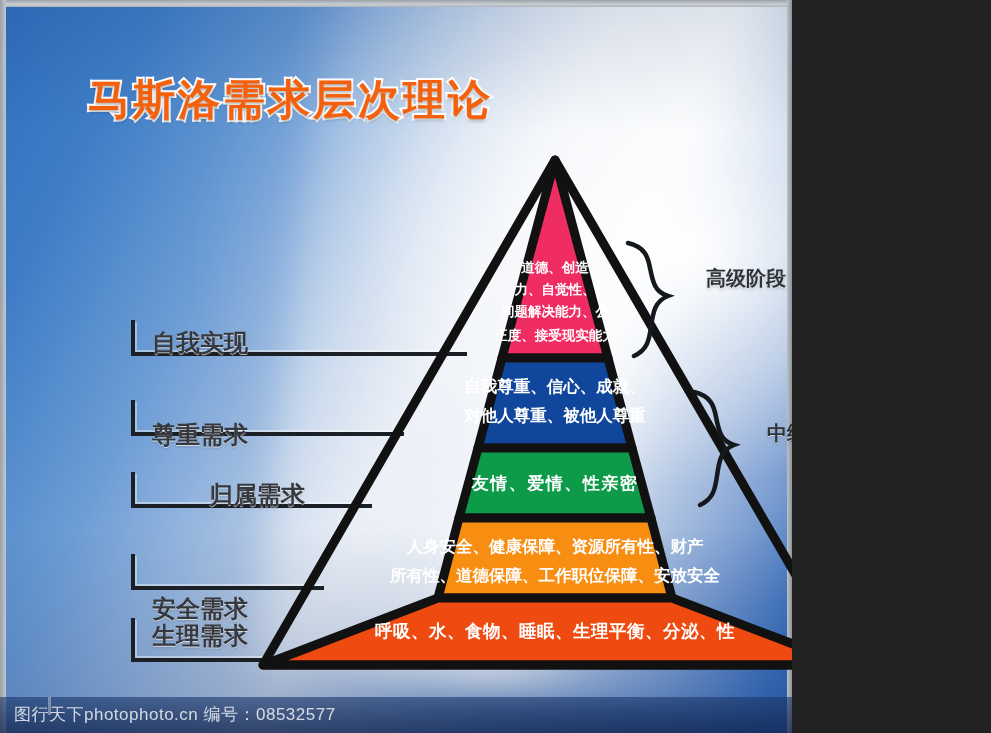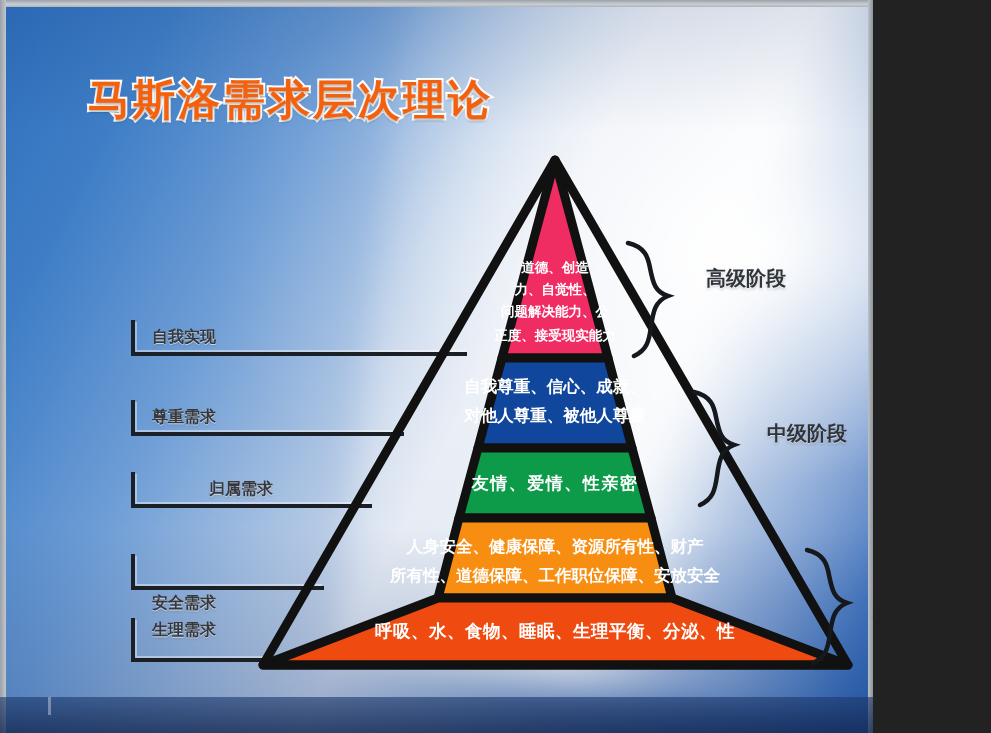--- a/index.html
+++ b/index.html
@@ -1,20 +1,20 @@
 <!DOCTYPE html>
 <html><head>
 <meta charset="utf-8">
 <style>
   html,body{margin:0;padding:0;background:#222;}
   body{font-family:"Liberation Sans","DejaVu Sans",sans-serif;}
 
   #stage{
     position:relative;
-    width:873px;height:733px;
+    width:792px;height:733px;
     overflow:hidden;
     background:#4a7fc1;
   }
 
   
   .bg-base{
     position:absolute;inset:0;
     background:
       radial-gradient(120% 95% at 86% 34%, rgba(255,255,255,0.98) 0%, rgba(255,255,255,0.55) 14%, rgba(255,255,255,0.10) 34%, rgba(255,255,255,0) 52%),
       linear-gradient(117deg,
@@ -70,21 +70,21 @@
     font-family:"Liberation Sans","DejaVu Sans",sans-serif;
     font-weight:bold;
     fill:#ffffff;
     text-anchor:middle;
     paint-order:stroke fill;
   }
 
   
   .lbl{
     position:absolute;
-    font-size:16px;font-weight:bold;
+    font-size:24px;font-weight:bold;
     color:#35393f;
     text-shadow:0 1px 1px rgba(255,255,255,0.75), 0 2px 2px rgba(0,0,0,0.18);
     white-space:nowrap;
   }
   
   .slbl{
     position:absolute;
     font-size:20px;font-weight:bold;
     color:#2f343a;
     text-shadow:0 1px 1px rgba(255,255,255,0.6), 0 2px 3px rgba(0,0,0,0.20);
@@ -180,25 +180,29 @@
       <path d="M628,243 C645,247 648,257 650,268 C653,283 655,292 668,296
                C655,301 653,312 651,327 C649,341 647,350 634,356"></path>
       <path d="M694,392 C711,396 714,406 716,417 C719,432 721,441 734,445
                C721,450 719,461 717,476 C715,490 713,499 700,505"></path>
       <path d="M807,550 C824,554 827,564 829,575 C832,590 834,599 847,603
                C834,608 832,619 830,634 C828,648 826,657 813,663"></path>
     </g>
   </svg>
 
   <div class="lbl" style="left:152px;top:327px;">自我实现</div>
-  <div class="lbl" style="left:152px;top:407px;">尊重需求</div>
+  <div class="lbl" style="left:152px;top:419px;">尊重需求</div>
   <div class="lbl" style="left:163px;top:479px;margin-left:46px;">归属需求</div>
   <div class="lbl" style="left:152px;top:593px;">安全需求</div>
   <div class="lbl" style="left:152px;top:620px;">生理需求</div>
 
   <div class="slbl" style="left:706px;top:265px;font-family:Liberation Mono, monospace;">高级阶段</div>
   <div class="slbl" style="left:767px;top:420px;">中级阶段</div>
   <div class="slbl" style="left:873px;top:601px;">初级阶段</div>
 
   <div class="wm-bar"></div>
   <div class="wm-tick"></div>
+  <div class="wm-text">
+    <span>图行天下photophoto.cn</span>
+    <span class="num">编号：08532577</span>
+  </div>
 
 </div>
 
 </body></html>

